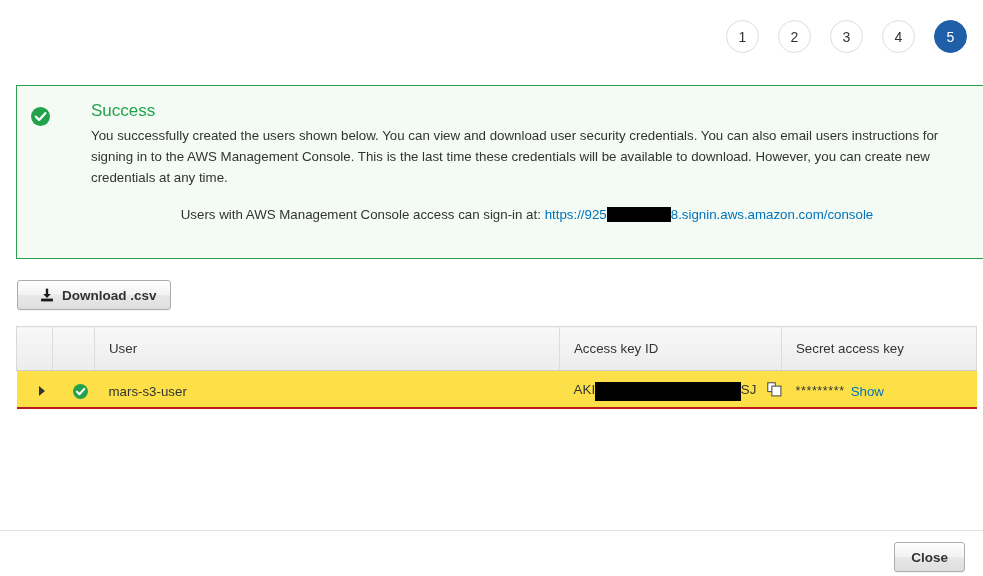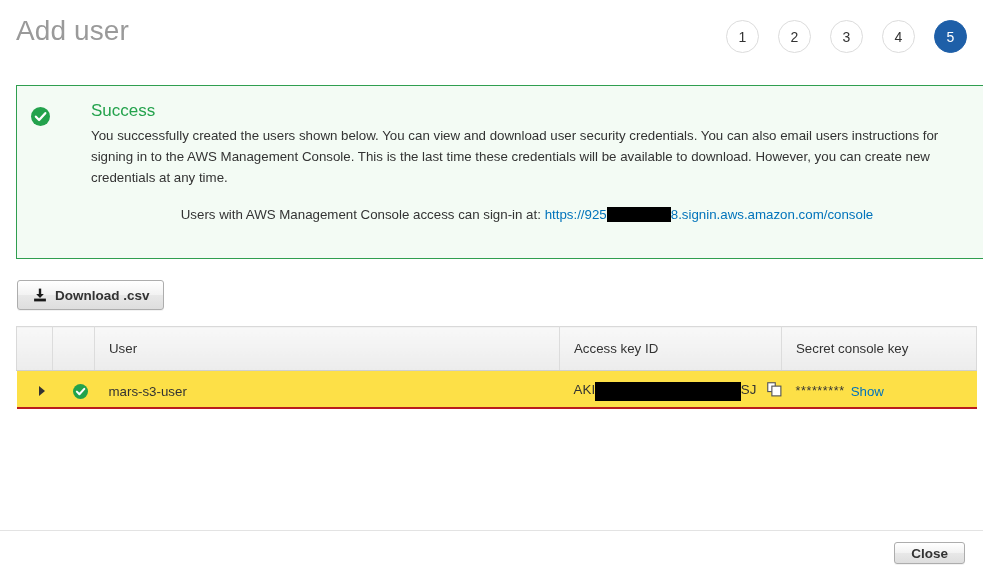--- a/index.html
+++ b/index.html
@@ -130,21 +130,21 @@
     font-weight: bold;
     cursor: pointer;
     box-shadow: 0 1px 0 rgba(0,0,0,0.05);
     font-family: "Liberation Sans", sans-serif;
   }
   .download-btn {
     position: absolute;
     left: 17px;
     top: 280px;
     height: 30px;
-    padding: 0 13px 0 15px;
+    padding: 0 13px 0 22px;
     gap: 8px;
   }
   .dl-icon { width: 14px; height: 14px; display: block; }
 
   
   .table-wrap {
     position: absolute;
     left: 16px;
     top: 326px;
     width: 960px;
@@ -226,32 +226,31 @@
     left: 0;
     top: 530px;
     width: 983px;
     height: 1px;
     background: #e3e3e3;
   }
   .close-btn {
     position: absolute;
     right: 18px;
     top: 542px;
-    height: 22px;
+    height: 30px;
     min-width: 64px;
     padding: 0 16px;
   }
 </style>
 </head>
 <body>
 
 <div class="page">
 
   <div class="header">
-    <div class="page-title">Add user</div>
     <div class="steps">
       <div class="step">1</div>
       <div class="step">2</div>
       <div class="step">3</div>
       <div class="step">4</div>
       <div class="step active">5</div>
     </div>
   </div>
 
   <div class="alert">
@@ -290,21 +289,21 @@
           <col class="col-user">
           <col class="col-akid">
           <col class="col-secret">
       </colgroup>
       <thead>
         <tr>
           <th class="cell-center"></th>
           <th class="cell-center"></th>
           <th>User</th>
           <th>Access key ID</th>
-          <th>Secret console key</th>
+          <th>Secret access key</th>
         </tr>
       </thead>
       <tbody>
         <tr>
           <td class="cell-center">
             <span class="caret"></span>
           </td>
           <td class="cell-center">
             <span>
               <svg class="row-check" width="15" height="15" viewBox="0 0 19 19" aria-hidden="true">

